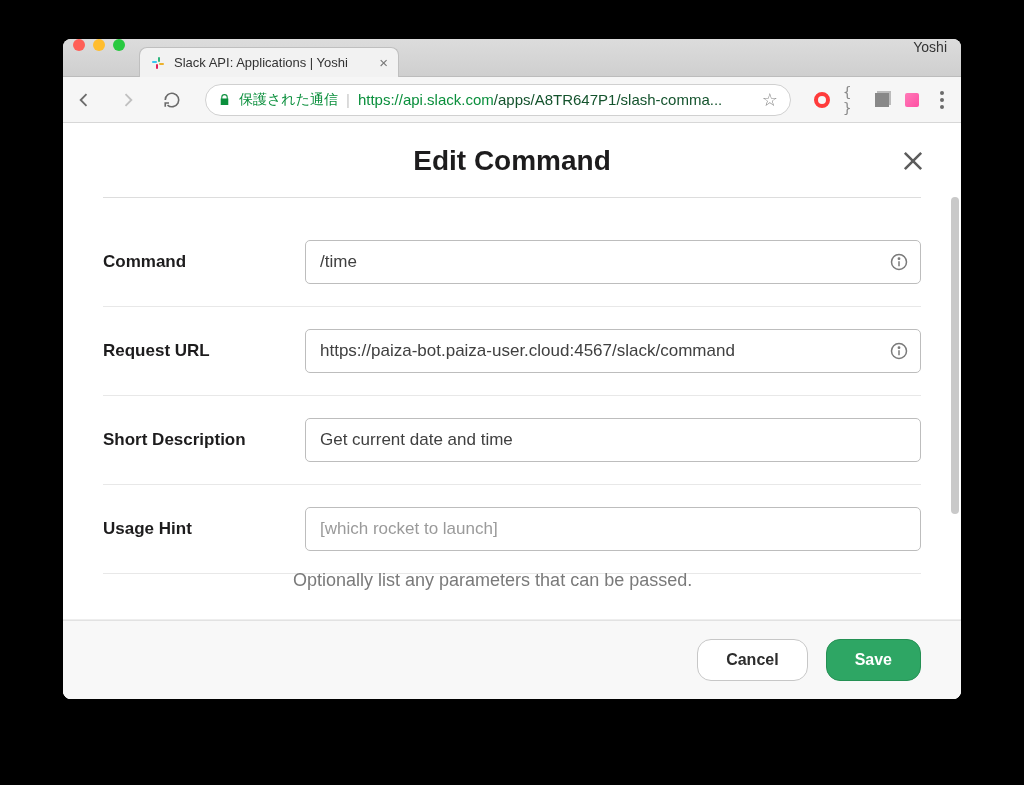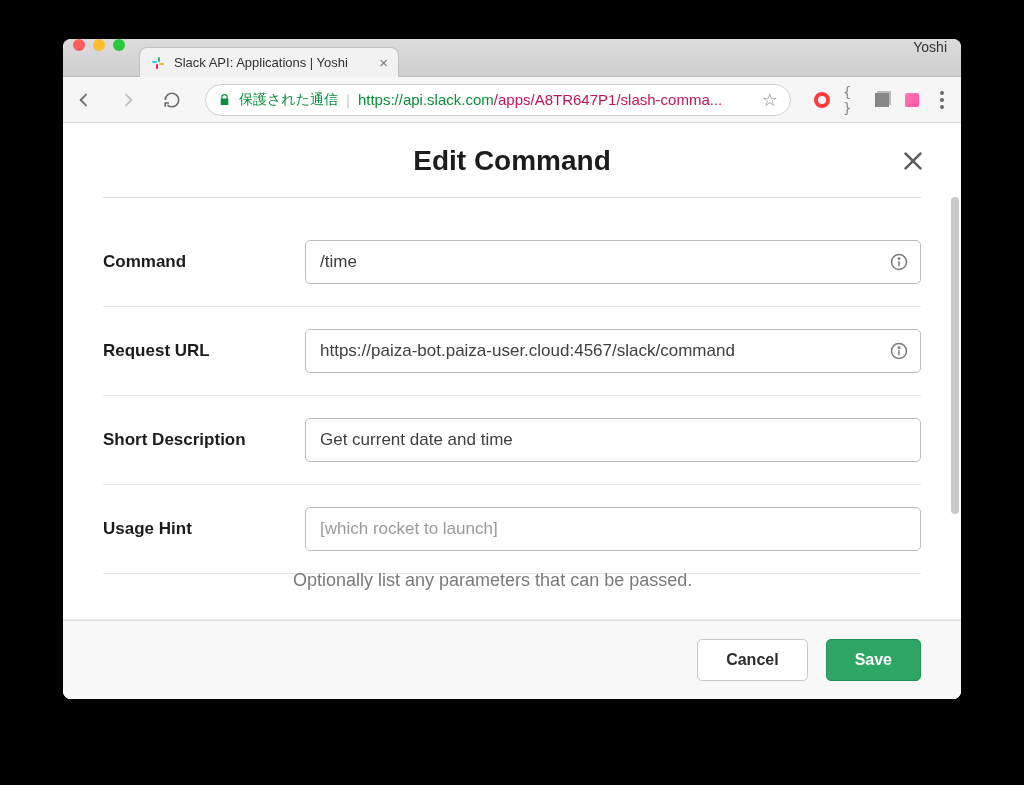--- a/index.html
+++ b/index.html
@@ -84,21 +84,21 @@
     display: flex;
     align-items: center;
     padding: 0 12px;
     gap: 8px;
     font-size: 15px;
   }
   .lock { color: #0a8f3c; display:flex; align-items:center; }
   .secure-label { color: #0a8f3c; font-size: 14px; }
   .url-sep { color: #c8c8c8; }
   .url-host { color: #0a8f3c; }
-  .url-path { color: #be185d; }
+  .url-path { color: #14532d; }
   .url-text { white-space: nowrap; overflow: hidden; text-overflow: ellipsis; flex: 1; }
   .star { color: #888; font-size: 18px; }
   .ext-icons { display: flex; align-items: center; gap: 12px; }
   .ext { width: 18px; height: 18px; display: flex; align-items: center; justify-content: center; }
   .target-ring { width: 16px; height: 16px; border-radius: 50%; border: 4px solid #ff3b3b; box-sizing: border-box; }
   .curly { font-size: 14px; color: #888; font-family: monospace; }
   .stack-icon { width: 14px; height: 14px; background: #888; box-shadow: 2px -2px 0 #bbb; }
   .pink-sq { width: 14px; height: 14px; background: linear-gradient(135deg,#ff7ab8,#ff4fa3); border-radius: 2px; }
   .kebab { display: flex; flex-direction: column; gap: 3px; }
   .kebab span { width: 4px; height: 4px; background: #6b6b6b; border-radius: 50%; }
@@ -185,21 +185,21 @@
     background: #f8f8f8;
     border-top: 1px solid #e2e2e2;
     padding: 18px 40px;
     display: flex;
     justify-content: flex-end;
     gap: 18px;
   }
   .btn {
     height: 42px;
     padding: 0 28px;
-    border-radius: 5px;
+    border-radius: 14px;
     font-size: 16px;
     font-weight: 700;
     cursor: pointer;
   }
   .btn-cancel {
     background: #fff;
     border: 1px solid #c7c7c7;
     color: #2c2c2c;
   }
   .btn-save {

